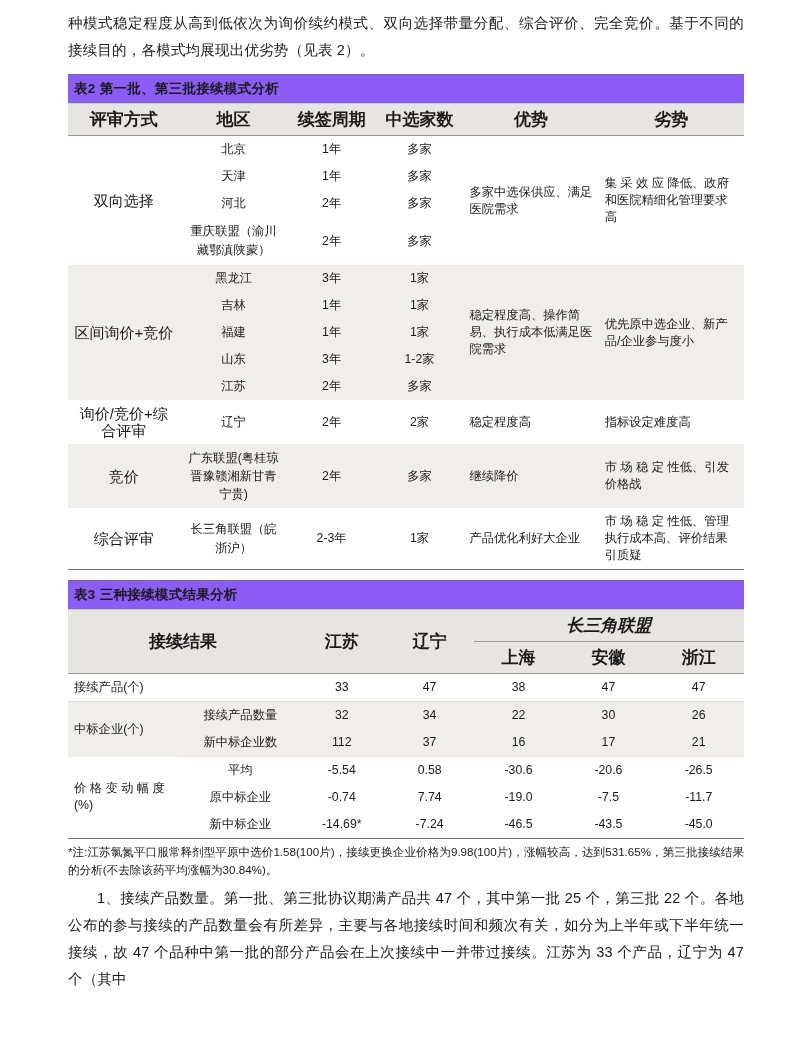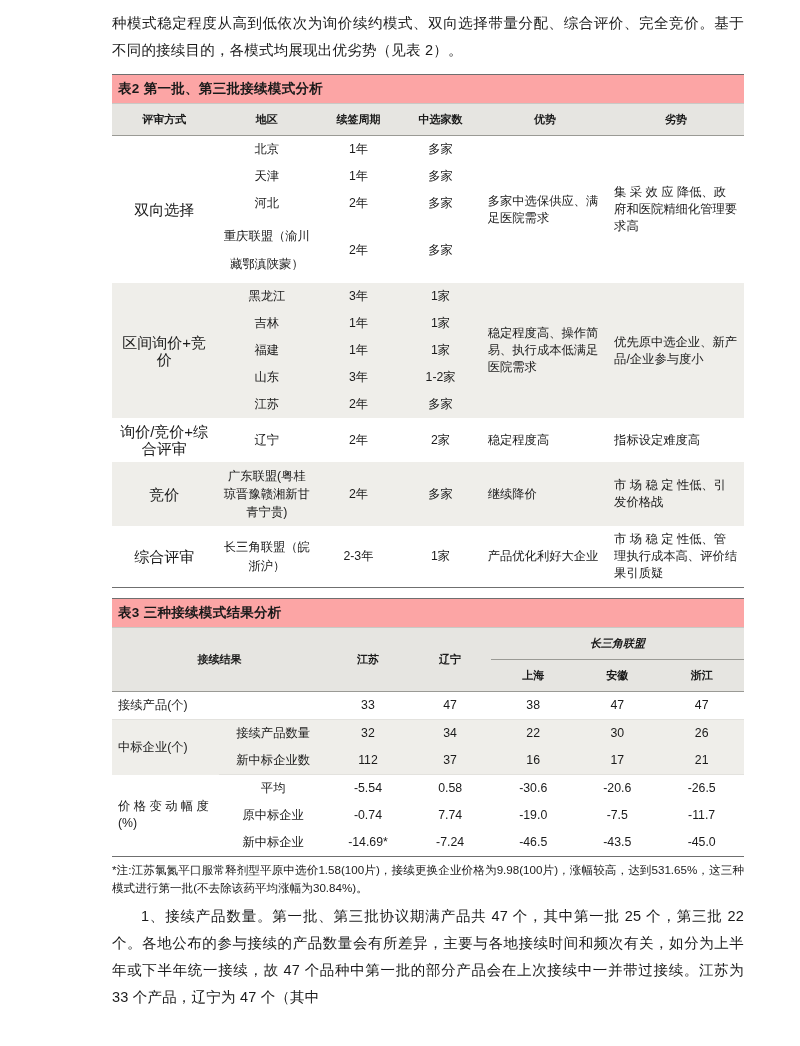--- a/index.html
+++ b/index.html
@@ -12,60 +12,60 @@
     height: 1046px;
     font-family: "Liberation Sans", sans-serif;
     color: #1a1a1a;
     position: relative;
     overflow: hidden;
   }
   .page {
     width: 800px;
     height: 751px;
     box-sizing: border-box;
-    padding: 10px 56px 0 112px;
+    padding: 10px 56px 0 68px;
     position: relative;
   }
   p.body-text {
     font-size: 14.5px;
     line-height: 27px;
     margin: 0 0 4px 0;
     text-align: justify;
     letter-spacing: 0.2px;
   }
   p.indent { text-indent: 29px; }
 
   
   .table-block { margin: 10px 0 6px 0; }
   .table-caption {
     font-size: 13.5px;
     font-weight: bold;
     padding: 5px 6px 5px 6px;
-    background: #fca5a5;
+    background: #8b5cf6;
     border-top: 1.6px solid #6f6f6f;
     border-bottom: 1px solid #c9c9c5;
     letter-spacing: .3px;
   }
   table.data {
     border-collapse: collapse;
     width: 100%;
     font-size: 12.3px;
     table-layout: fixed;
   }
   table.data td, table.data th {
     padding: 5px 6px;
     vertical-align: middle;
     line-height: 17px;
   }
   table.data thead th {
     background: #e6e5e1;
     font-weight: bold;
     text-align: center;
     border-bottom: 1.2px solid #9a9a95;
-    font-size: 11px;
+    font-size: 17px;
     padding: 7px 4px;
   }
   .tbl-bottom {
     border-top: 1.6px solid #6f6f6f;
     height: 0;
     font-size: 0;
     line-height: 0;
   }
   .c { text-align: center; }
   .l { text-align: left; }
@@ -134,21 +134,21 @@
           <td class="c">天津</td>
           <td class="c">1年</td>
           <td class="c">多家</td>
         </tr>
         <tr class="plain">
           <td class="c">河北</td>
           <td class="c">2年</td>
           <td class="c">多家</td>
         </tr>
         <tr class="plain">
-          <td class="c" style="line-height:28px;margin-top:32px;">重庆联盟（渝川藏鄂滇陕蒙）</td>
+          <td class="c" style="line-height:19px;margin-top:32px;">重庆联盟（渝川藏鄂滇陕蒙）</td>
           <td class="c">2年</td>
           <td class="c">多家</td>
         </tr>
 
         <tr class="shade">
           <td class="c mode-cell" rowspan="5">区间询价+竞价</td>
           <td class="c">黑龙江</td>
           <td class="c">3年</td>
           <td class="c">1家</td>
           <td class="l" rowspan="5">稳定程度高、操作简易、执行成本低满足医院需求</td>
@@ -282,18 +282,18 @@
           <td class="c">新中标企业</td>
           <td class="c">-14.69*</td>
           <td class="c">-7.24</td>
           <td class="c">-46.5</td>
           <td class="c">-43.5</td>
           <td class="c">-45.0</td>
         </tr>
       </tbody>
     </table>
     <div class="tbl-bottom">&nbsp;</div>
-    <p class="note">*注:江苏氯氮平口服常释剂型平原中选价1.58(100片)，接续更换企业价格为9.98(100片)，涨幅较高，达到531.65%，这三种模式进行第一批(不去除该药平均涨幅为30.84%)。</p>
+    <p class="note">*注:江苏氯氮平口服常释剂型平原中选价1.58(100片)，接续更换企业价格为9.98(100片)，涨幅较高，达到531.65%，第三批接续结果的分析(不去除该药平均涨幅为30.84%)。</p>
   </div>
 
   <p class="body-text indent">1、接续产品数量。第一批、第三批协议期满产品共 47 个，其中第一批 25 个，第三批 22 个。各地公布的参与接续的产品数量会有所差异，主要与各地接续时间和频次有关，如分为上半年或下半年统一接续，故 47 个品种中第一批的部分产品会在上次接续中一并带过接续。江苏为 33 个产品，辽宁为 47 个（其中</p>
 
 </div>
 
 </body></html>

